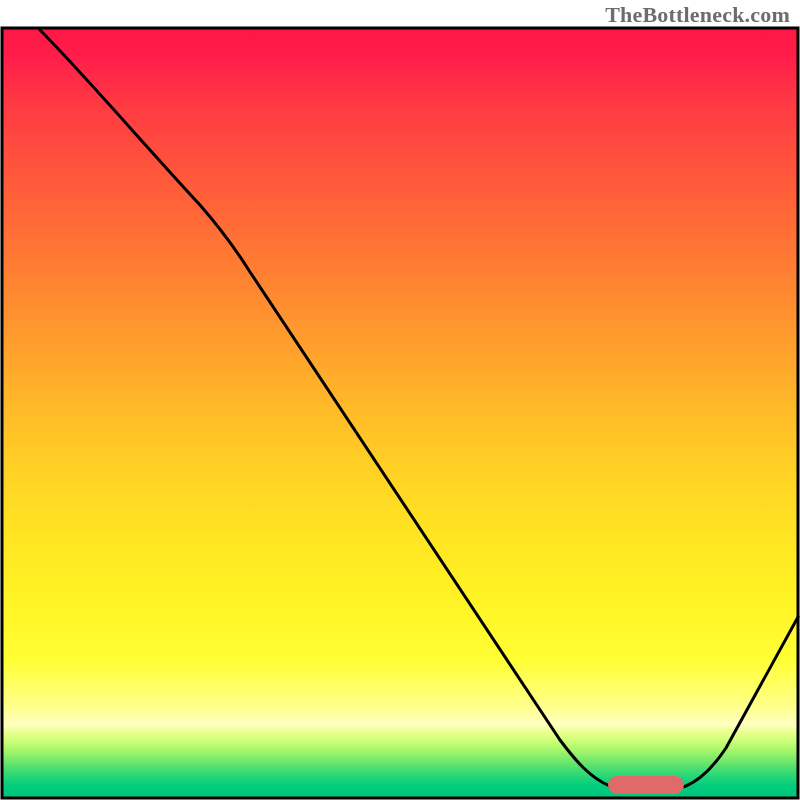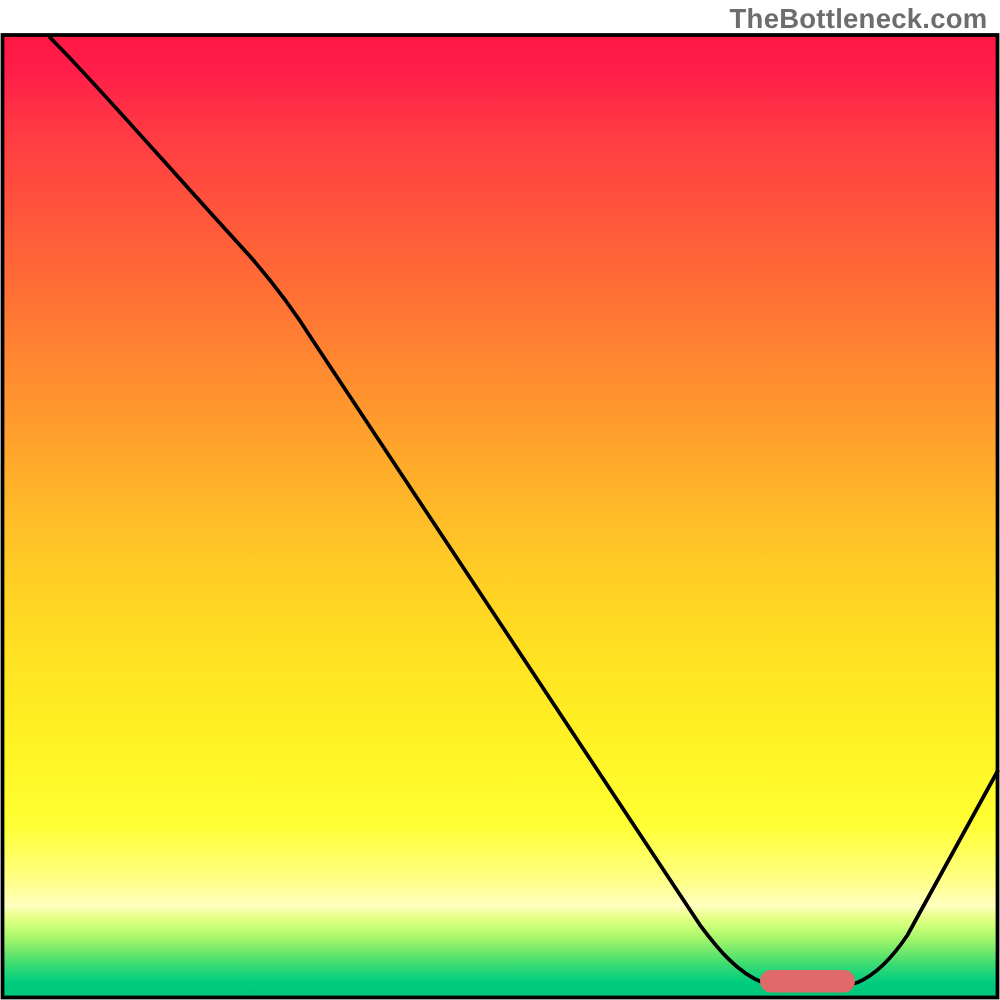--- a/index.html
+++ b/index.html
@@ -16,20 +16,21 @@
     height: 800px;
   }
   .watermark {
     position: absolute;
     top: 2px;
     right: 10px;
     font-size: 22px;
     font-weight: 600;
     color: #6d6d6d;
     letter-spacing: 0.2px;
+    font-family: Liberation Serif, serif;
   }
   svg {
     display: block;
   }
 </style>
 </head>
 <body>
 <div class="wrap">
 
   <div class="watermark">TheBottleneck.com</div>

